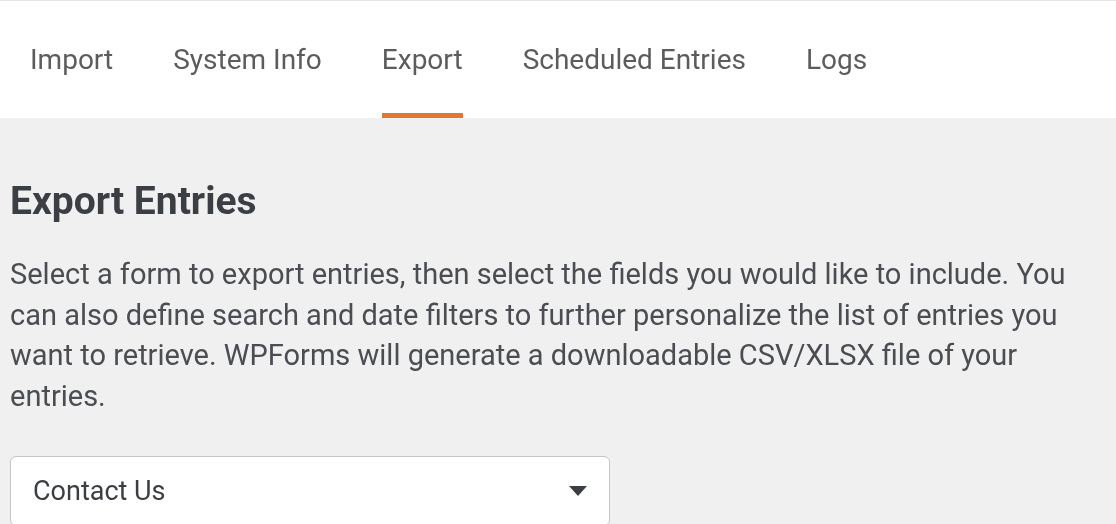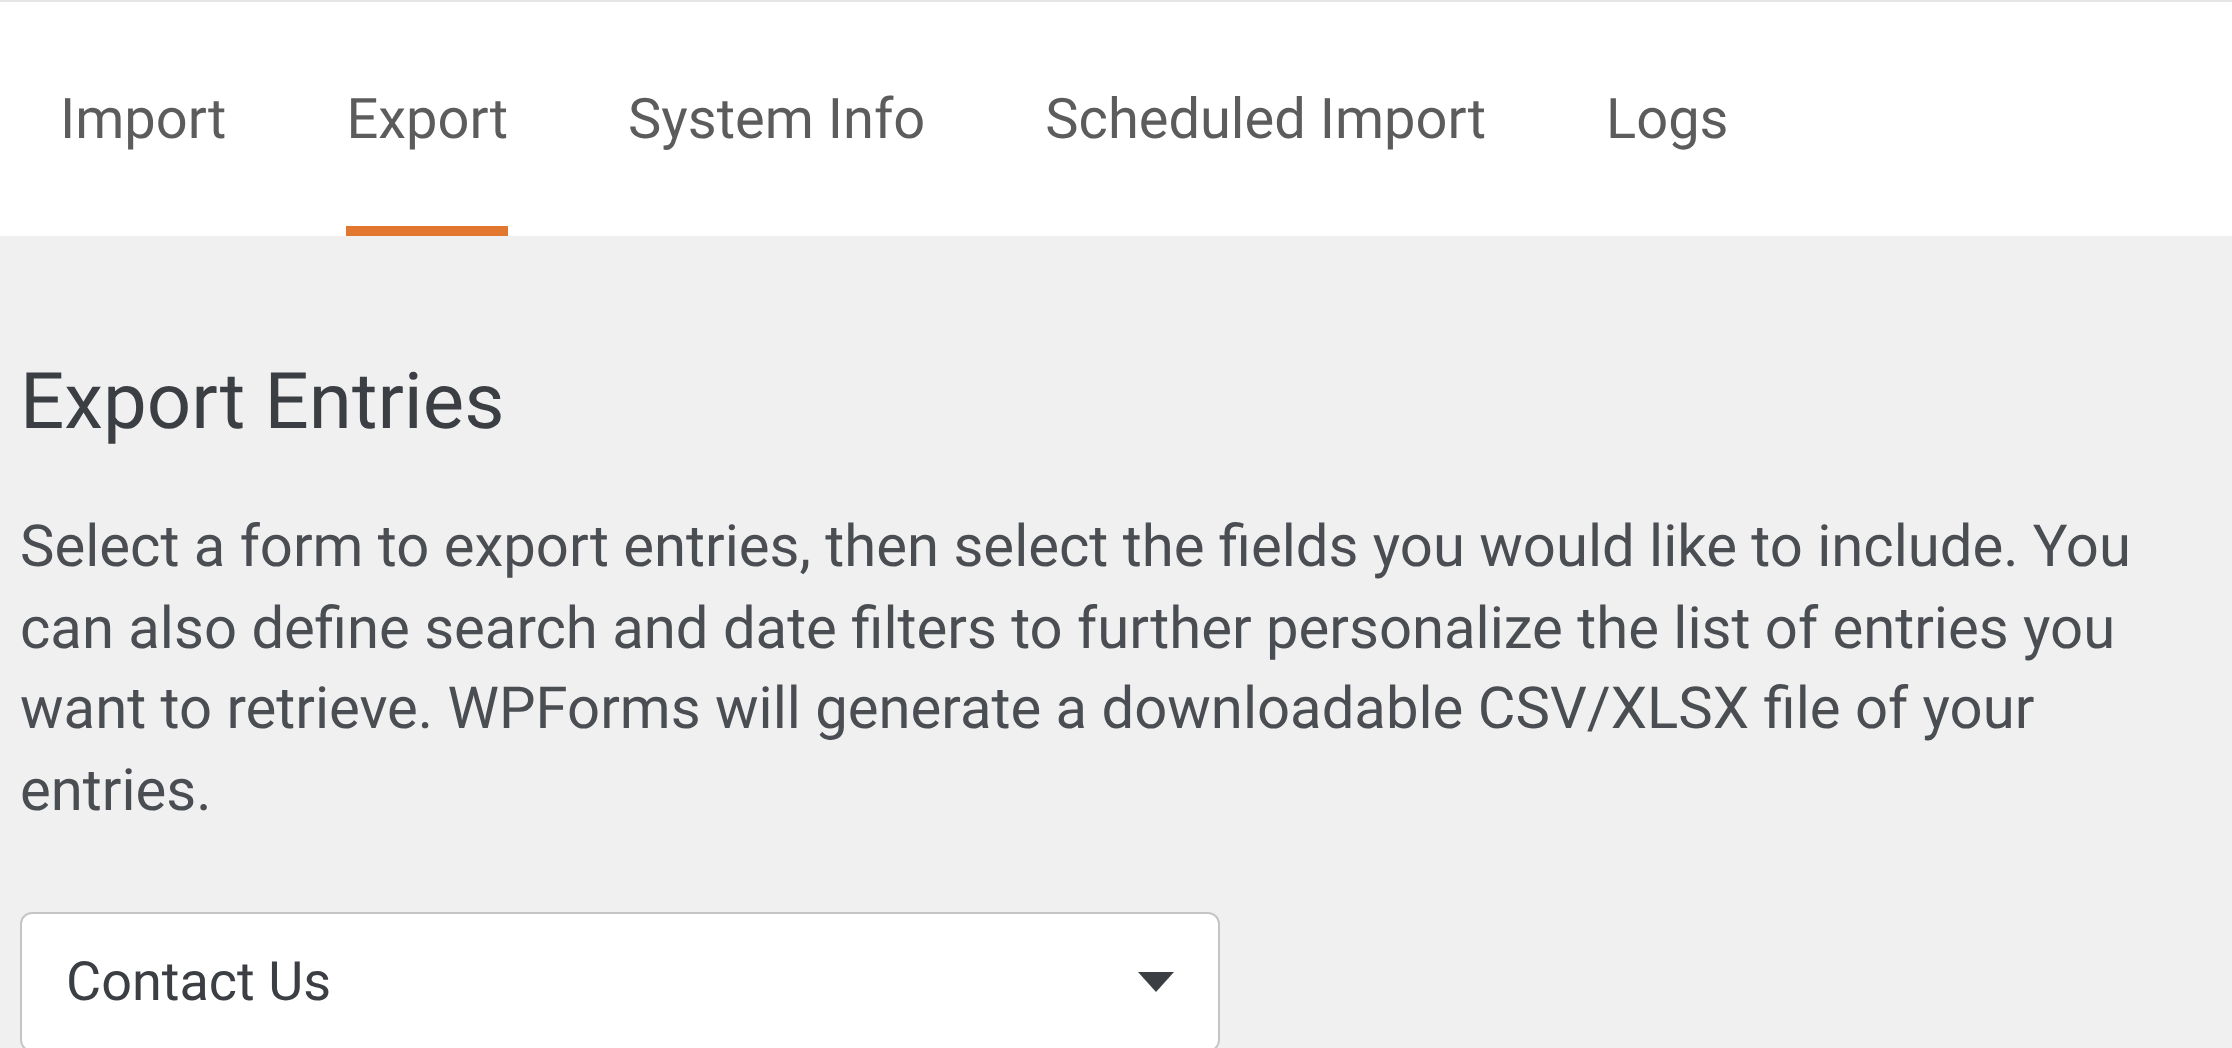--- a/index.html
+++ b/index.html
@@ -41,21 +41,21 @@
       right: 0;
       height: 5px;
       background: #e27730;
     }
     .content {
       padding: 60px 10px 0 10px;
     }
     .heading {
       color: #3b3e43;
       font-size: 39px;
-      font-weight: 400;
+      font-weight: 700;
       margin-bottom: 30px;
     }
     .description {
       color: #4a4d52;
       font-size: 29px;
       line-height: 1.4;
       margin-bottom: 40px;
       max-width: 1080px;
     }
     .select-wrapper {
@@ -82,23 +82,23 @@
       border-left: 9px solid transparent;
       border-right: 9px solid transparent;
       border-top: 10px solid #3b3e43;
     }
   </style>
 </head>
 <body>
 
 <div class="tabs-bar">
   <div class="tab">Import</div>
+  <div class="tab">System Info</div>
   <div class="tab active">Export</div>
-  <div class="tab">System Info</div>
-  <div class="tab">Scheduled Import</div>
+  <div class="tab">Scheduled Entries</div>
   <div class="tab">Logs</div>
 </div>
 
 <div class="content">
   <h1 class="heading">Export Entries</h1>
   <p class="description">Select a form to export entries, then select the fields you would like to include. You can also define search and date filters to further personalize the list of entries you want to retrieve. WPForms will generate a downloadable CSV/XLSX file of your entries.</p>
   <div class="select-wrapper">
     <div class="select-box">
       <span>Contact Us</span>
       <span class="select-arrow"></span>

